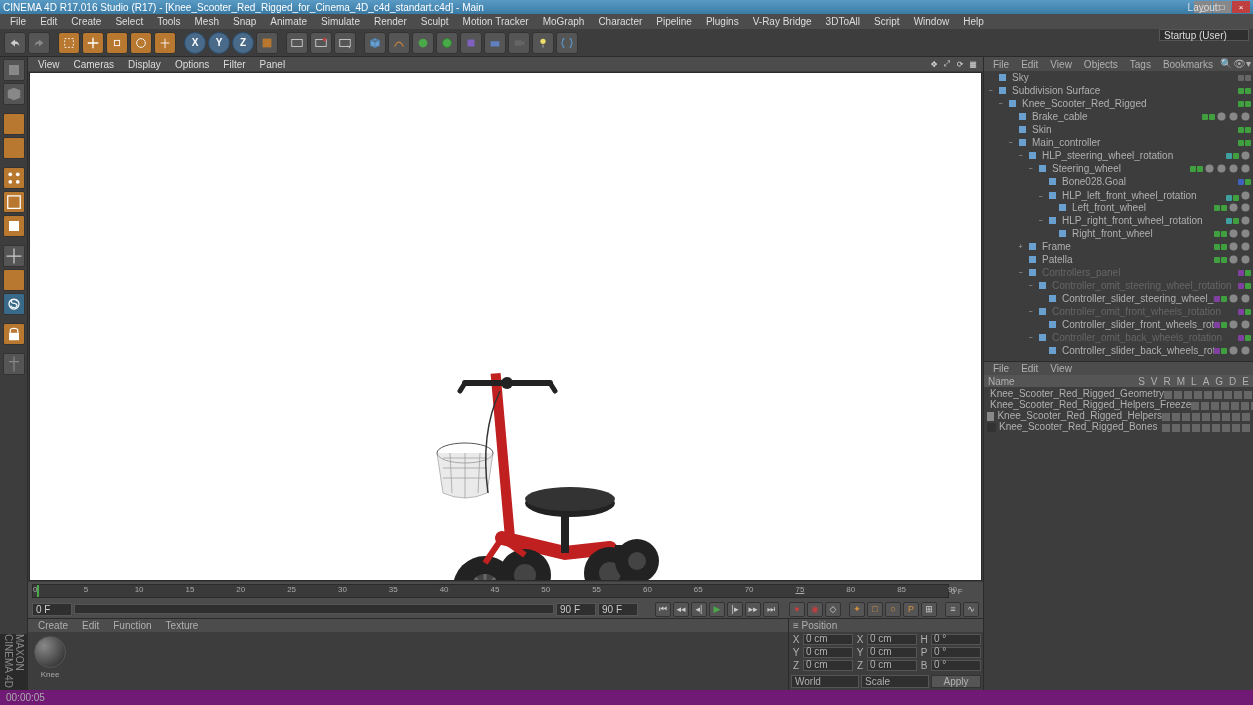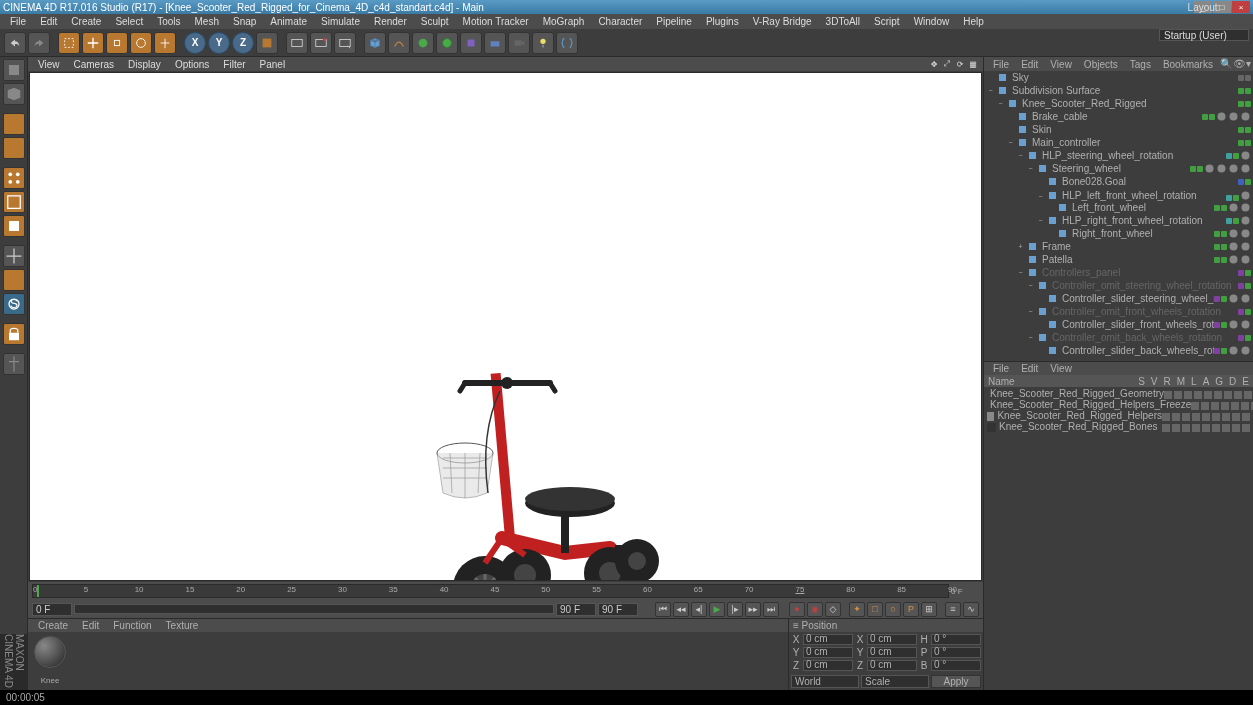--- a/index.html
+++ b/index.html
@@ -60,21 +60,21 @@
 .tcbtn { width: 16px; height: 15px; background: #555; border: 1px solid #333; display: flex; align-items: center; justify-content: center; border-radius: 2px; font-size: 9px; color: #ccc; }
 .tcbtn.play { color: #4aaa4a; }
 .tcbtn.red { color: #c04040; }
 .tcbtn.orange { color: #d89040; }
 
 .bottompanel { height: 72px; background: #3d3d3d; display: flex; border-top: 1px solid #2a2a2a; }
 .matpanel { flex: 1; display: flex; flex-direction: column; }
 .matmenu { height: 13px; background: #4c4c4c; display: flex; align-items: center; padding: 0 4px; gap: 2px; font-size: 9px; }
 .matmenu .item { padding: 0 6px; }
 .matarea { flex: 1; background: #3d3d3d; padding: 4px; display: flex; gap: 4px; align-items: flex-start; }
-.matthumb { width: 36px; display: flex; flex-direction: column; align-items: center; gap: 8px; }
+.matthumb { width: 36px; display: flex; flex-direction: column; align-items: center; gap: 2px; }
 .matthumb .sphere { width: 32px; height: 32px; background: radial-gradient(circle at 30% 30%, #888, #222); border-radius: 50%; border: 1px solid #555; }
 .matthumb .label { font-size: 8px; color: #aaa; }
 
 .coordpanel { width: 195px; border-left: 1px solid #2a2a2a; display: flex; flex-direction: column; }
 .coordheader { height: 13px; background: #4c4c4c; display: flex; align-items: center; padding: 0 4px; font-size: 8px; }
 .coordgrid { flex: 1; padding: 2px; display: grid; grid-template-columns: 10px 1fr 10px 1fr 10px 1fr; gap: 2px; align-items: center; font-size: 8px; }
 .coordgrid .lbl { text-align: center; }
 .coordgrid .val { background: #2f2f2f; border: 1px solid #555; padding: 0 2px; height: 11px; display: flex; align-items: flex-end; font-size: 8px; }
 .coordfooter { display: flex; gap: 2px; padding: 2px; }
 .coordfooter .combo { flex: 1; background: #2f2f2f; border: 1px solid #555; height: 13px; font-size: 8px; display: flex; align-items: center; padding: 0 3px; }
@@ -112,21 +112,21 @@
 .layerrow { display: flex; align-items: flex-end; height: 11px; font-size: 8px; padding: 0 2px; }
 .layerrow .swatch { width: 9px; height: 9px; margin-right: 3px; }
 .layerrow .name { flex: 1; }
 .layerrow .togs { display: flex; gap: 2px; }
 .layerrow .tog { width: 8px; height: 8px; background: #666; }
 .swatch.green { background: #40a040; }
 .swatch.orange { background: #c07030; }
 .swatch.gray { background: #888; }
 .swatch.dark { background: #333; }
 
-.statusbar { position: absolute; bottom: 0; left: 0; right: 0; height: 15px; background: #000000; display: flex; align-items: center; padding: 0 6px; font-size: 9px; color: #aaa; gap: 12px; }
+.statusbar { position: absolute; bottom: 0; left: 0; right: 0; height: 15px; background: #701a75; display: flex; align-items: center; padding: 0 6px; font-size: 9px; color: #aaa; gap: 12px; }
 .statusbar .time { }
 .statusbar .hint { }
 
 .brandstrip { position: absolute; left: 0; bottom: 15px; width: 28px; height: 56px; background: #2a2a2a; display: flex; flex-direction: column; align-items: center; justify-content: center; font-size: 6px; color: #888; writing-mode: vertical-rl; }
 </style>
 </head>
 <body>
 
 <div class="titlebar">
   <span class="title">CINEMA 4D R17.016 Studio (R17) - [Knee_Scooter_Red_Rigged_for_Cinema_4D_c4d_standart.c4d] - Main</span>

